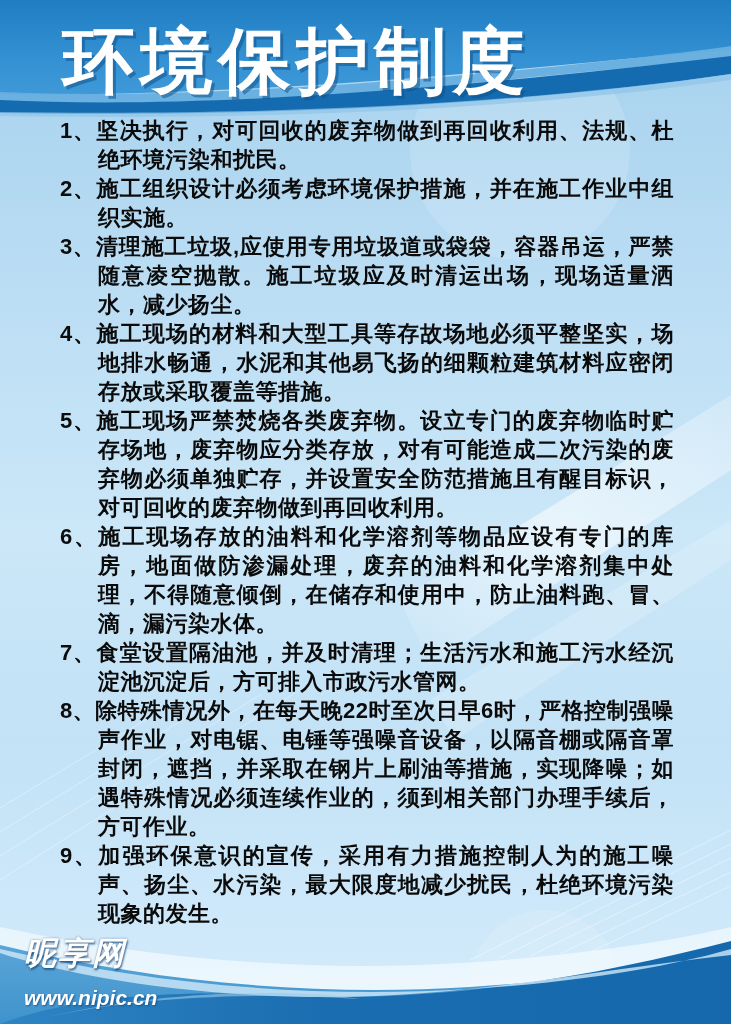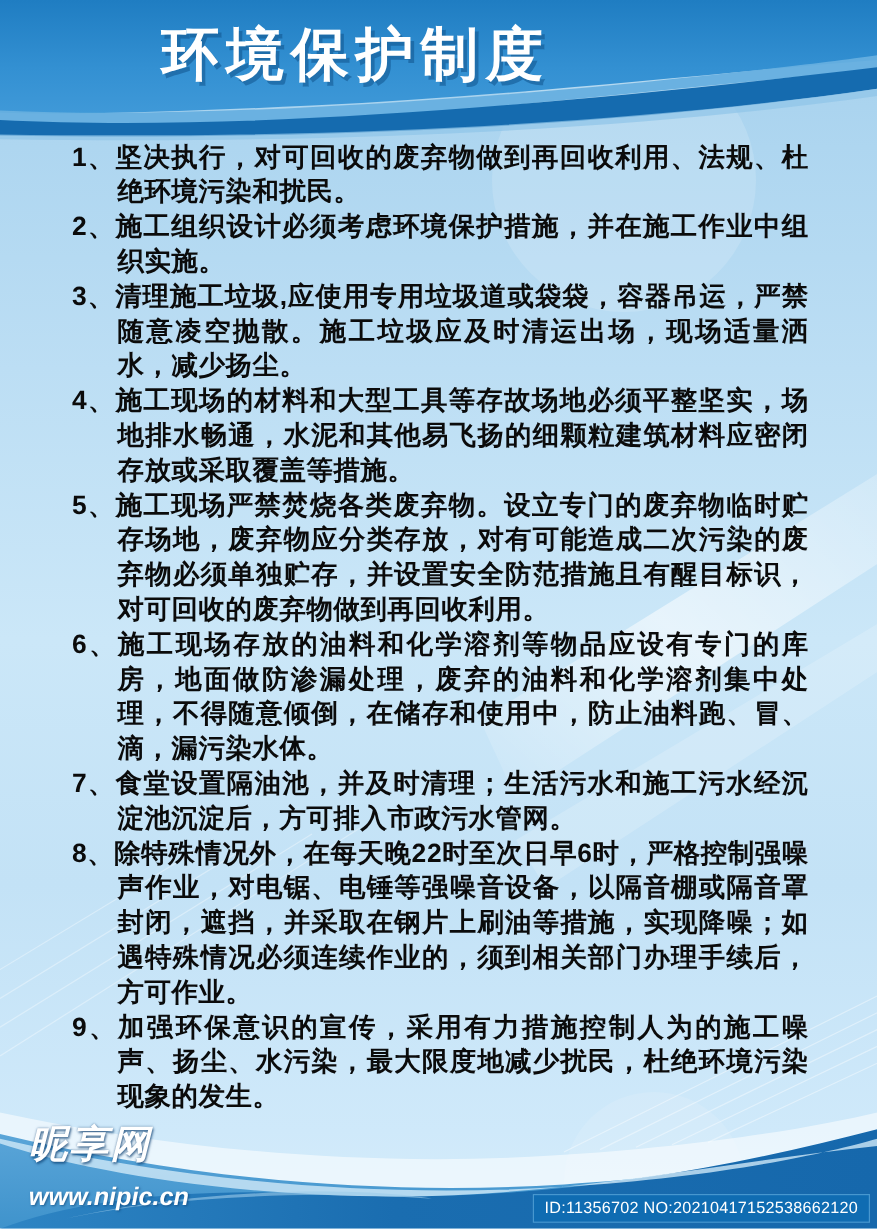--- a/index.html
+++ b/index.html
@@ -15,21 +15,21 @@
       #cbe7f8 52%, #c3e2f6 72%, #cfe9fa 92%, #d6edfb 100%);
   }
   svg.layer { position:absolute; left:0; pointer-events:none; }
   .hdr-svg { top:0; }
   .mid-svg { top:0; }
   .ftr-svg { bottom:0; }
 
   .title {
     position:absolute; top:14px; left:0; width:593px;
     margin:0; text-align:center;
-    font-size:48px; font-weight:bold; letter-spacing:6px;
+    font-size:72px; font-weight:bold; letter-spacing:6px;
     color:#ffffff;
     text-shadow: 3px 3px 0 rgba(16,84,140,0.55);
     z-index:5;
   }
 
   .rules {
     position:absolute; top:116px; left:60px; width:614px;
     z-index:4;
     color:#0b0b0b;
     font-size:22px; line-height:29px; font-weight:600;
@@ -145,16 +145,15 @@
     <path d="M0,175 C60,152 150,140 270,146 C440,156 600,126 731,92 L731,175 Z" fill="url(#darkWave)"></path>
     <path d="M0,100 C150,135 310,150 470,140 C600,132 690,112 731,100 L731,106 C600,120 470,148 330,148 C180,148 60,124 0,104 Z" fill="#cfe8f8" opacity="0.8"></path>
     <path d="M40,170 C120,150 240,142 360,150 C300,140 160,140 40,170 Z" fill="#9ccbe9" opacity="0.6"></path>
   </svg>
 
   <div class="footer-bar">
     <div class="brand">
       <span class="brand-name">昵享网</span>
       <span class="brand-url">www.nipic.cn</span>
     </div>
-    <div class="id-box">ID:11356702 NO:20210417152538662120</div>
   </div>
 
 </div>
 
 </body></html>

